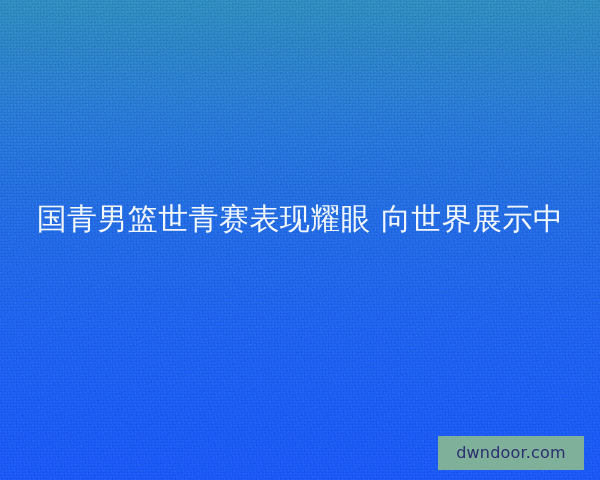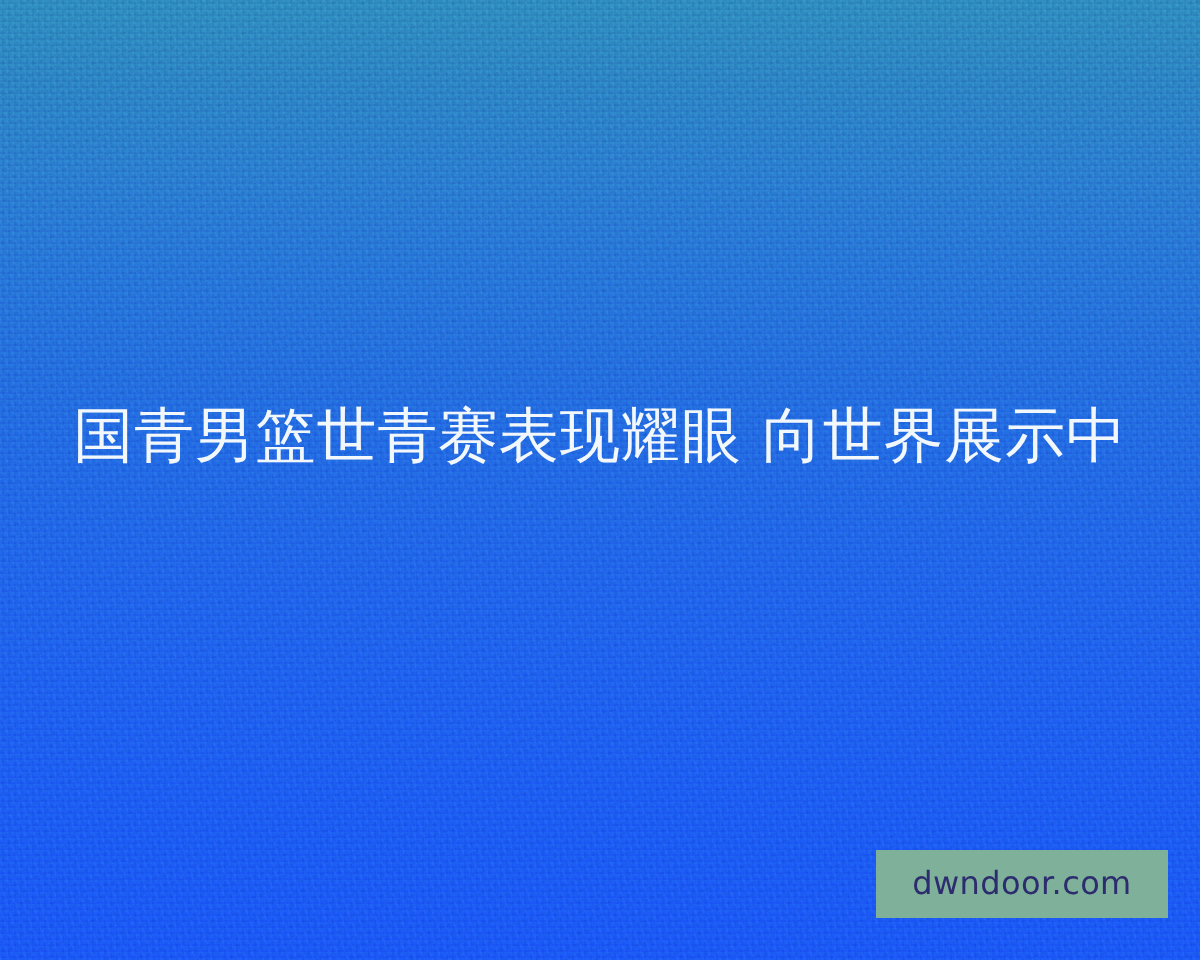--- a/index.html
+++ b/index.html
@@ -87,21 +87,21 @@
     font-weight: 400;
     letter-spacing: 0.4px;
     white-space: pre;
     font-family: "DejaVu Sans", "Liberation Sans", sans-serif;
   }
 
   
   #watermark {
     position: absolute;
     left: 438px;
-    top: 425px;
+    top: 436px;
     width: 146px;
     height: 34px;
     background: #7fb09a;
     display: flex;
     align-items: center;
     justify-content: center;
     z-index: 4;
   }
   #watermark-label {
     color: #2c2c6e;

